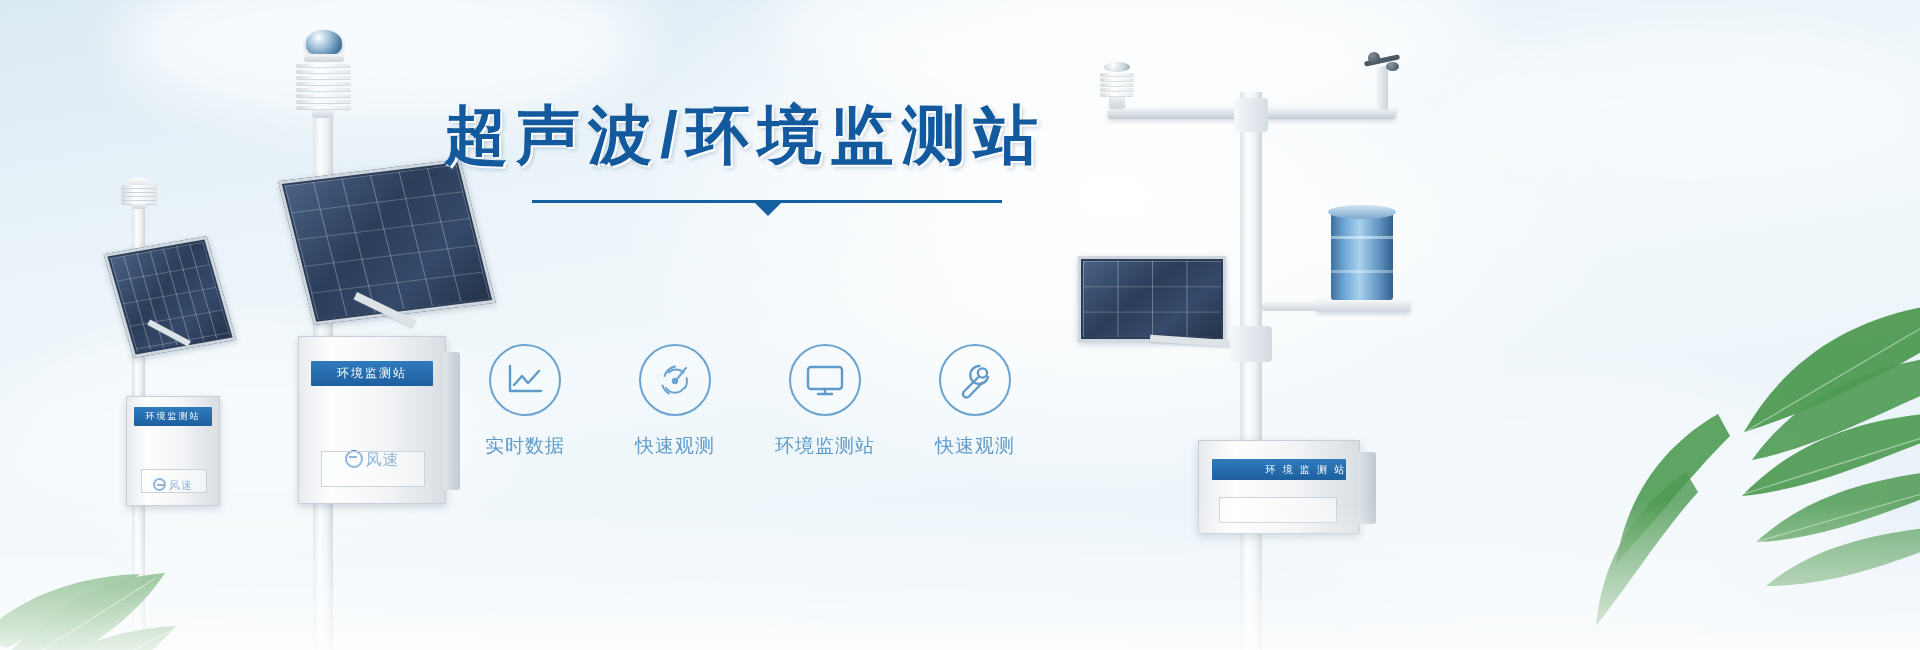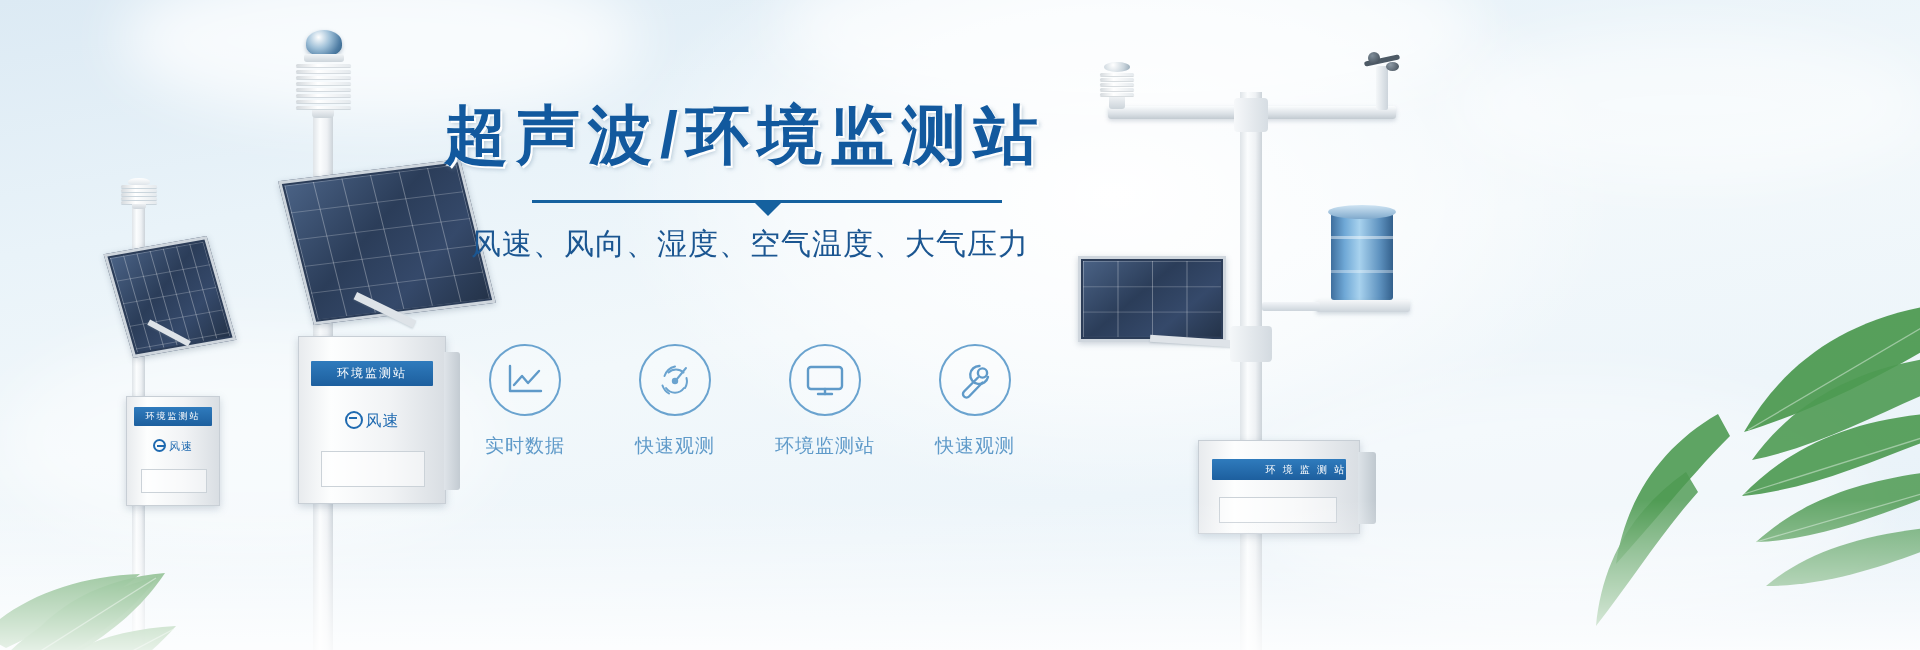--- a/index.html
+++ b/index.html
@@ -77,21 +77,21 @@
     background-size: 14.2% 100%, 100% 24%, 100% 100%;
   }
   .cabinet { position:absolute;
     background:linear-gradient(to right,#e8ebee 0%,#fdfefe 22%,#f1f3f5 62%,#d9dee3 100%);
     border:1px solid #c7ced5; box-shadow:0 3px 8px rgba(95,115,135,0.28); }
   .cab-band { position:absolute; left:8%; width:84%; height:19px;
     background:linear-gradient(to bottom,#2f7bbd,#1d5f9e);
     color:#fff; font-size:9px; letter-spacing:2px; text-align:center; line-height:19px;
     font-family:"DejaVu Sans", sans-serif; border-radius:1px; }
   .cab-logo { position:absolute; left:0; width:100%; text-align:center;
-    color:#1f6ab0; font-size:11px; letter-spacing:1px; font-family:"DejaVu Sans", sans-serif; }
+    color:#1f6ab0; font-size:11px; letter-spacing:1px; font-family:"DejaVu Sans", sans-serif;margin-top:39px; }
   .cab-logo .mark { display:inline-block; width:13px; height:13px; border-radius:50%;
     border:2px solid #1f6ab0; vertical-align:-2px; margin-right:3px; position:relative; }
   .cab-logo .mark:after { content:""; position:absolute; left:2px; top:4px; width:8px; height:2px; background:#1f6ab0; }
   .cab-door { position:absolute; border:1px solid #cbd2d8; background:rgba(255,255,255,0.5); }
   .brace { position:absolute; background:#dee3e8; box-shadow:0 1px 2px rgba(120,135,150,0.3); }
 
   
   .leaf { position:absolute; }
 
   
@@ -262,21 +262,20 @@
   </svg>
 
   <div class="haze"></div>
 
   <div id="center">
     <div id="title">超声波/环境监测站</div>
     <div id="divider">
       <div class="bar"></div>
       <div class="tri"></div>
     </div>
-    <div class="sub one">风速、风向、湿度、空气温度、大气压力</div>
   </div>
 
   <div id="features">
 
     <div class="feat">
       <div class="circ">
         <svg width="40" height="34" viewBox="0 0 40 34" fill="none" stroke="#5f9ac9" stroke-width="2.4" stroke-linecap="round" stroke-linejoin="round">
           <path d="M5 3 V28 H36"></path>
           <path d="M9 22 L17 13 L23 20 L34 8"></path>
         </svg>

